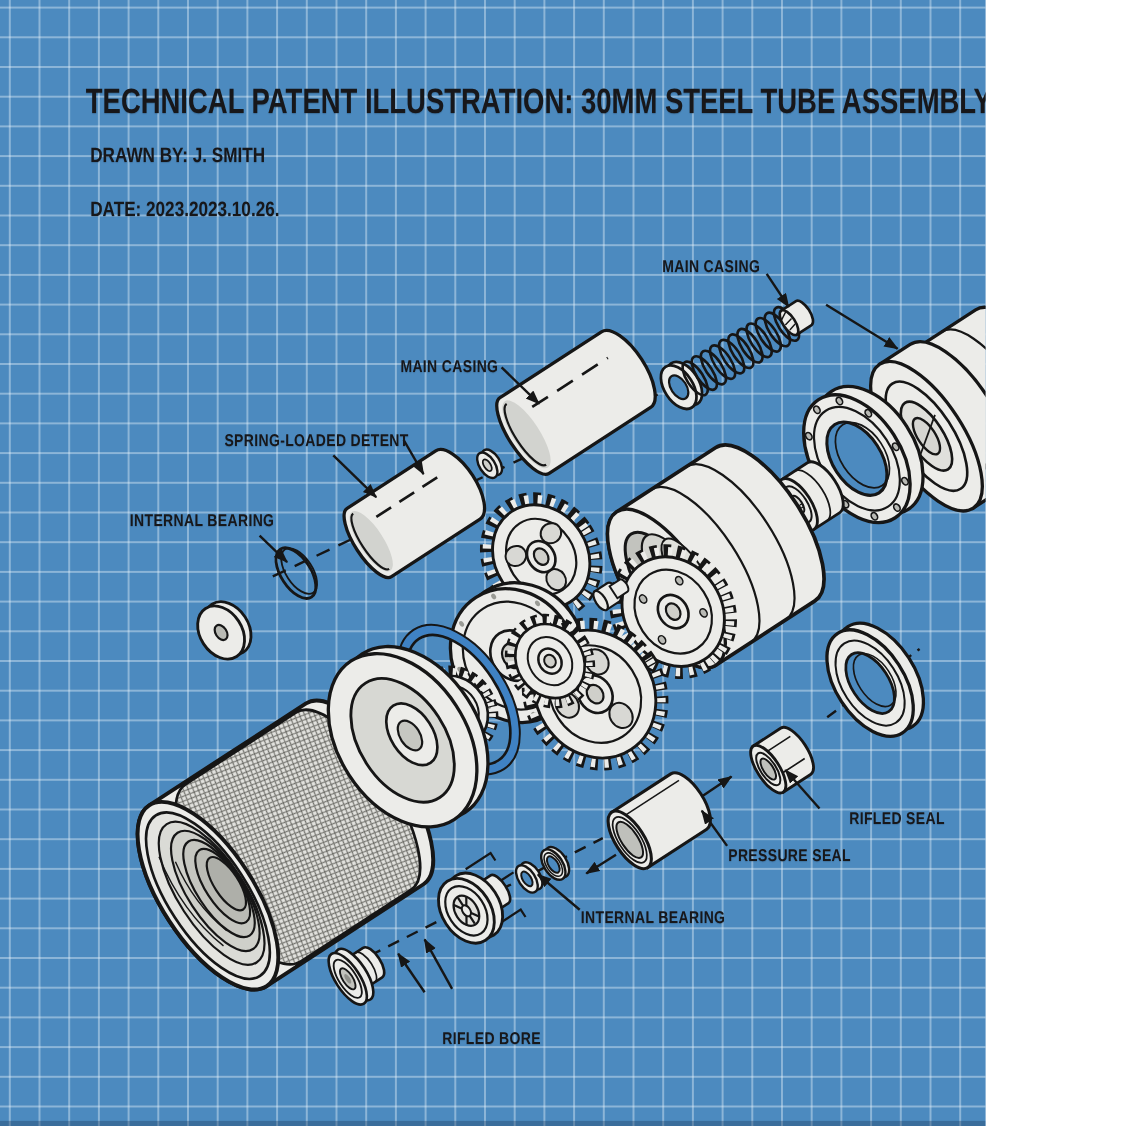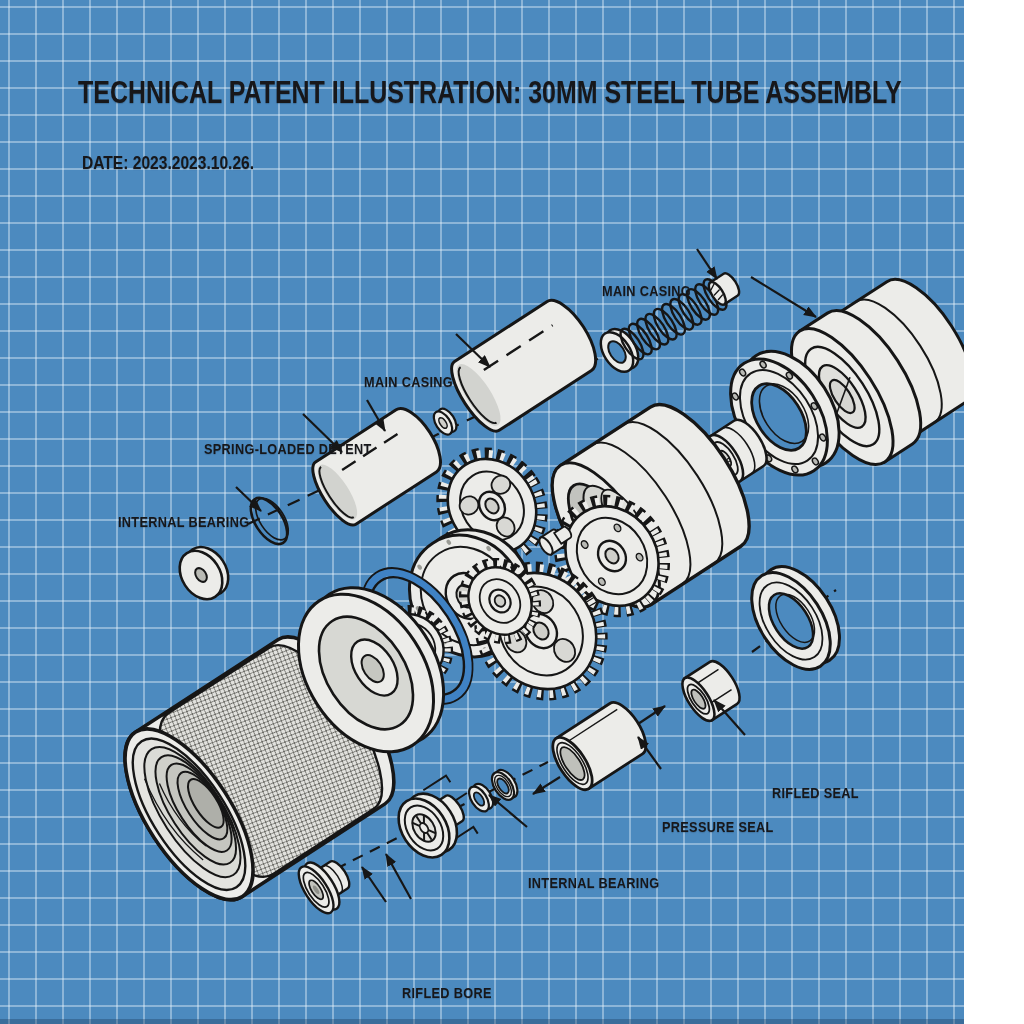--- a/index.html
+++ b/index.html
@@ -1,42 +1,42 @@
 <!DOCTYPE html>
 <html><head>
 <meta charset="utf-8">
 <style>
   html,body{margin:0;padding:0;}
   #stage{
-    position:relative;width:964px;height:1024px;overflow:hidden;
+    position:relative;width:896px;height:1024px;overflow:hidden;
     background-color:#4c8abf;
     background-image:
       linear-gradient(to right, rgba(235,245,252,0.40) 0 2px, transparent 2px),
       linear-gradient(to bottom, rgba(235,245,252,0.40) 0 2px, transparent 2px);
     background-size:27px 27px;
     background-position:8px 6px;
     font-family:"Liberation Sans", sans-serif;
   }
   .condensed{display:inline-block;transform:scaleX(0.78);transform-origin:0 50%;white-space:nowrap;}
   .condensed2{display:inline-block;transform:scaleX(0.82);transform-origin:0 50%;white-space:nowrap;}
   .title{
     position:absolute;left:78px;top:74px;
     font-size:32px;font-weight:bold;letter-spacing:0px;color:#17171a;
     text-shadow:0 1px 1px rgba(20,40,60,0.25);
   }
   .meta{
     position:absolute;font-size:19px;font-weight:bold;color:#17171a;
     text-shadow:0 1px 1px rgba(20,40,60,0.2);
   }
   #meta-drawn{left:82px;top:131px;}
-  #meta-date{left:82px;top:152px;text-decoration:underline;}
+  #meta-date{left:82px;top:180px;text-decoration:underline;}
   #meta-patent{left:82px;top:194px;}
   .lbl{
     position:absolute;font-size:15.5px;font-weight:bold;color:#17171a;
-    letter-spacing:0.4px;text-shadow:0 1px 1px rgba(20,40,60,0.2);margin-top:48px;
+    letter-spacing:0.4px;text-shadow:0 1px 1px rgba(20,40,60,0.2);
   }
   #lbl-mct{left:602px;top:234px;}
   #lbl-mcm{left:364px;top:325px;}
   #lbl-sld{left:204px;top:392px;text-align:center;}
   #lbl-ibl{left:118px;top:465px;}
   #lbl-rs{left:772px;top:736px;}
   #lbl-ps{left:662px;top:770px;}
   #lbl-ibb{left:528px;top:826px;}
   #lbl-rb{left:402px;top:936px;}
   svg{position:absolute;left:0;top:0;}
@@ -352,20 +352,23 @@
       <line x1="661" y1="769" x2="638" y2="737" marker-end="url(#ah)"></line>
       <line x1="527" y1="827" x2="489" y2="795" marker-end="url(#ah)"></line>
       <line x1="386" y1="902" x2="362" y2="867" marker-end="url(#ah)"></line>
       <line x1="411" y1="899" x2="386" y2="854" marker-end="url(#ah)"></line>
     </g>
   </svg>
 
   <div class="title">
     <span class="condensed">TECHNICAL PATENT ILLUSTRATION: 30MM STEEL TUBE ASSEMBLY</span>
   </div>
+  <div class="meta" id="meta-drawn">
+    <span class="condensed2">DRAWN BY: J. SMITH</span>
+  </div>
   <div class="meta" id="meta-date">
     <span class="condensed2">DATE: 2023.2023.10.26.</span>
   </div>
 
   <div class="lbl" id="lbl-mct">
     <span class="condensed2">MAIN CASING</span>
   </div>
   <div class="lbl" id="lbl-mcm">
     <span class="condensed2">MAIN CASING</span>
   </div>

